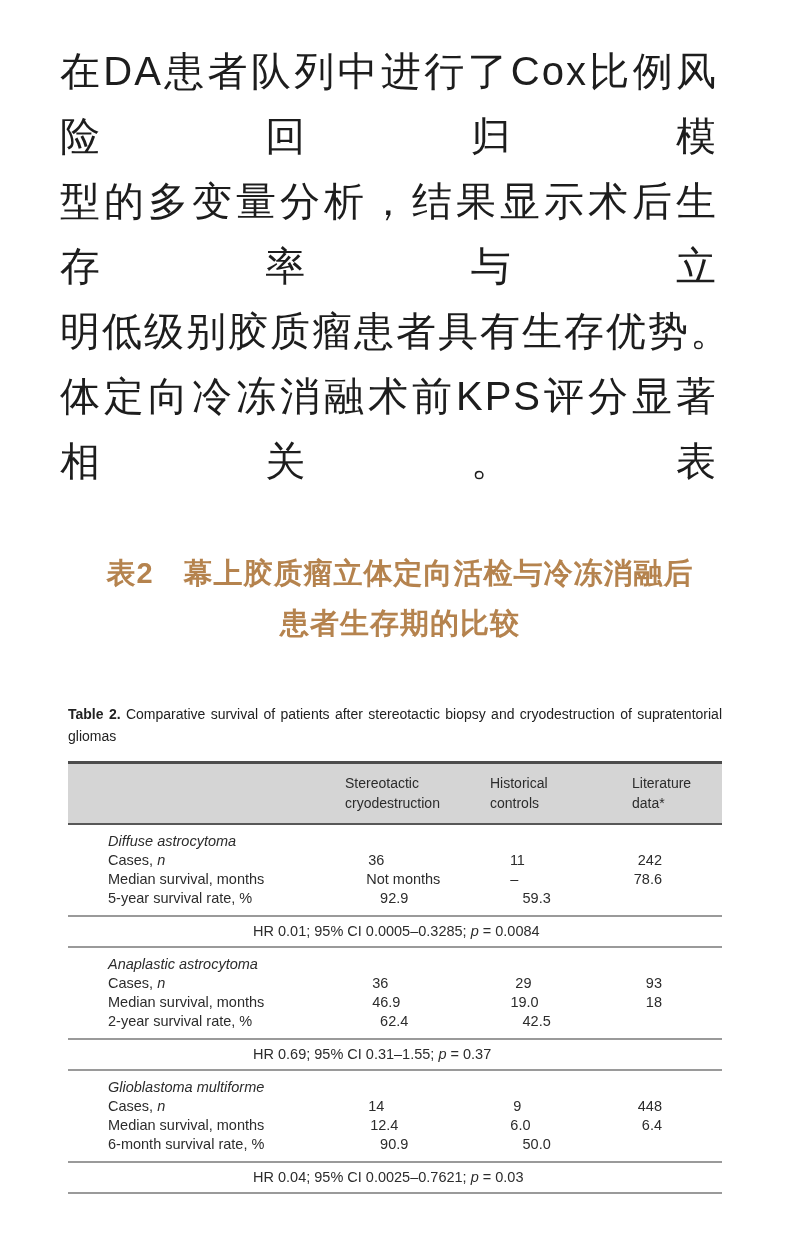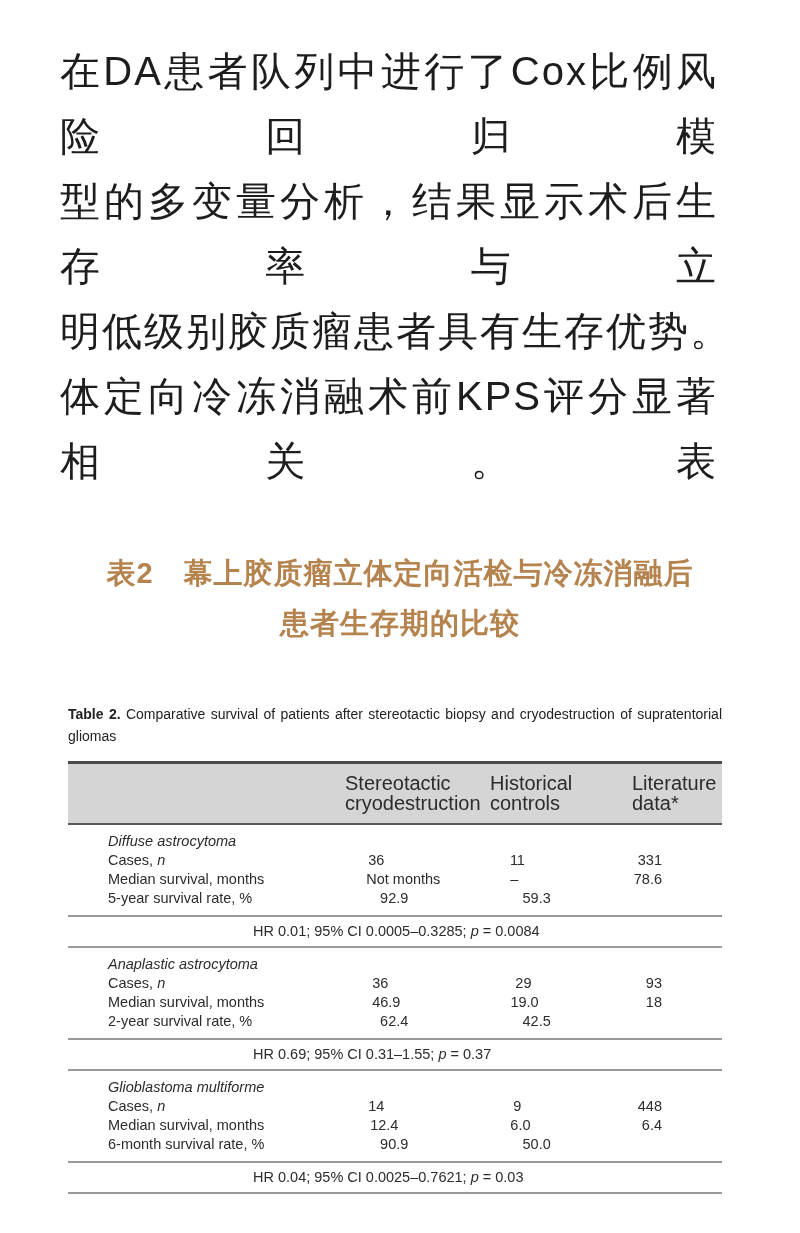--- a/index.html
+++ b/index.html
@@ -54,21 +54,21 @@
     margin-bottom: 14px;
   }
   .caption b { font-weight: 700; }
 
   .thead {
     display: flex;
     background: #d5d5d5;
     border-top: 3px solid #4c4c4c;
     border-bottom: 2px solid #585858;
     padding: 9px 0 10px 0;
-    font-size: 20px;
+    font-size: 14px;
     line-height: 20px;
   }
   .th1 { margin-left: 277px; width: 145px; }
   .th2 { width: 142px; }
   .th3 { flex: 1; }
   .th1 span { display: block; width: 118px; }
   .th2 span { display: block; width: 86px; }
   .th3 span { display: block; width: 86px; }
 
   .section { padding-top: 7px; }
@@ -135,21 +135,21 @@
 
     <div class="section">
       <div class="rows">
         <div class="trow grouprow">
             <i>Diffuse astrocytoma</i>
           </div>
         <div class="trow">
           <div class="cl"><span>Cases, </span><i>n</i></div>
           <div class="cc1">36</div>
           <div class="cc2"><span class="v">11</span></div>
-          <div class="cc3">331</div>
+          <div class="cc3">242</div>
         </div>
         <div class="trow">
           <div class="cl"><span>Median survival, months</span><i></i></div>
           <div class="cc1">Not months</div>
           <div class="cc2"><span class="v">–</span></div>
           <div class="cc3">78.6</div>
         </div>
         <div class="trow">
           <div class="cl"><span>5-year survival rate, %</span><i></i></div>
           <div class="cc1">92.9</div>

